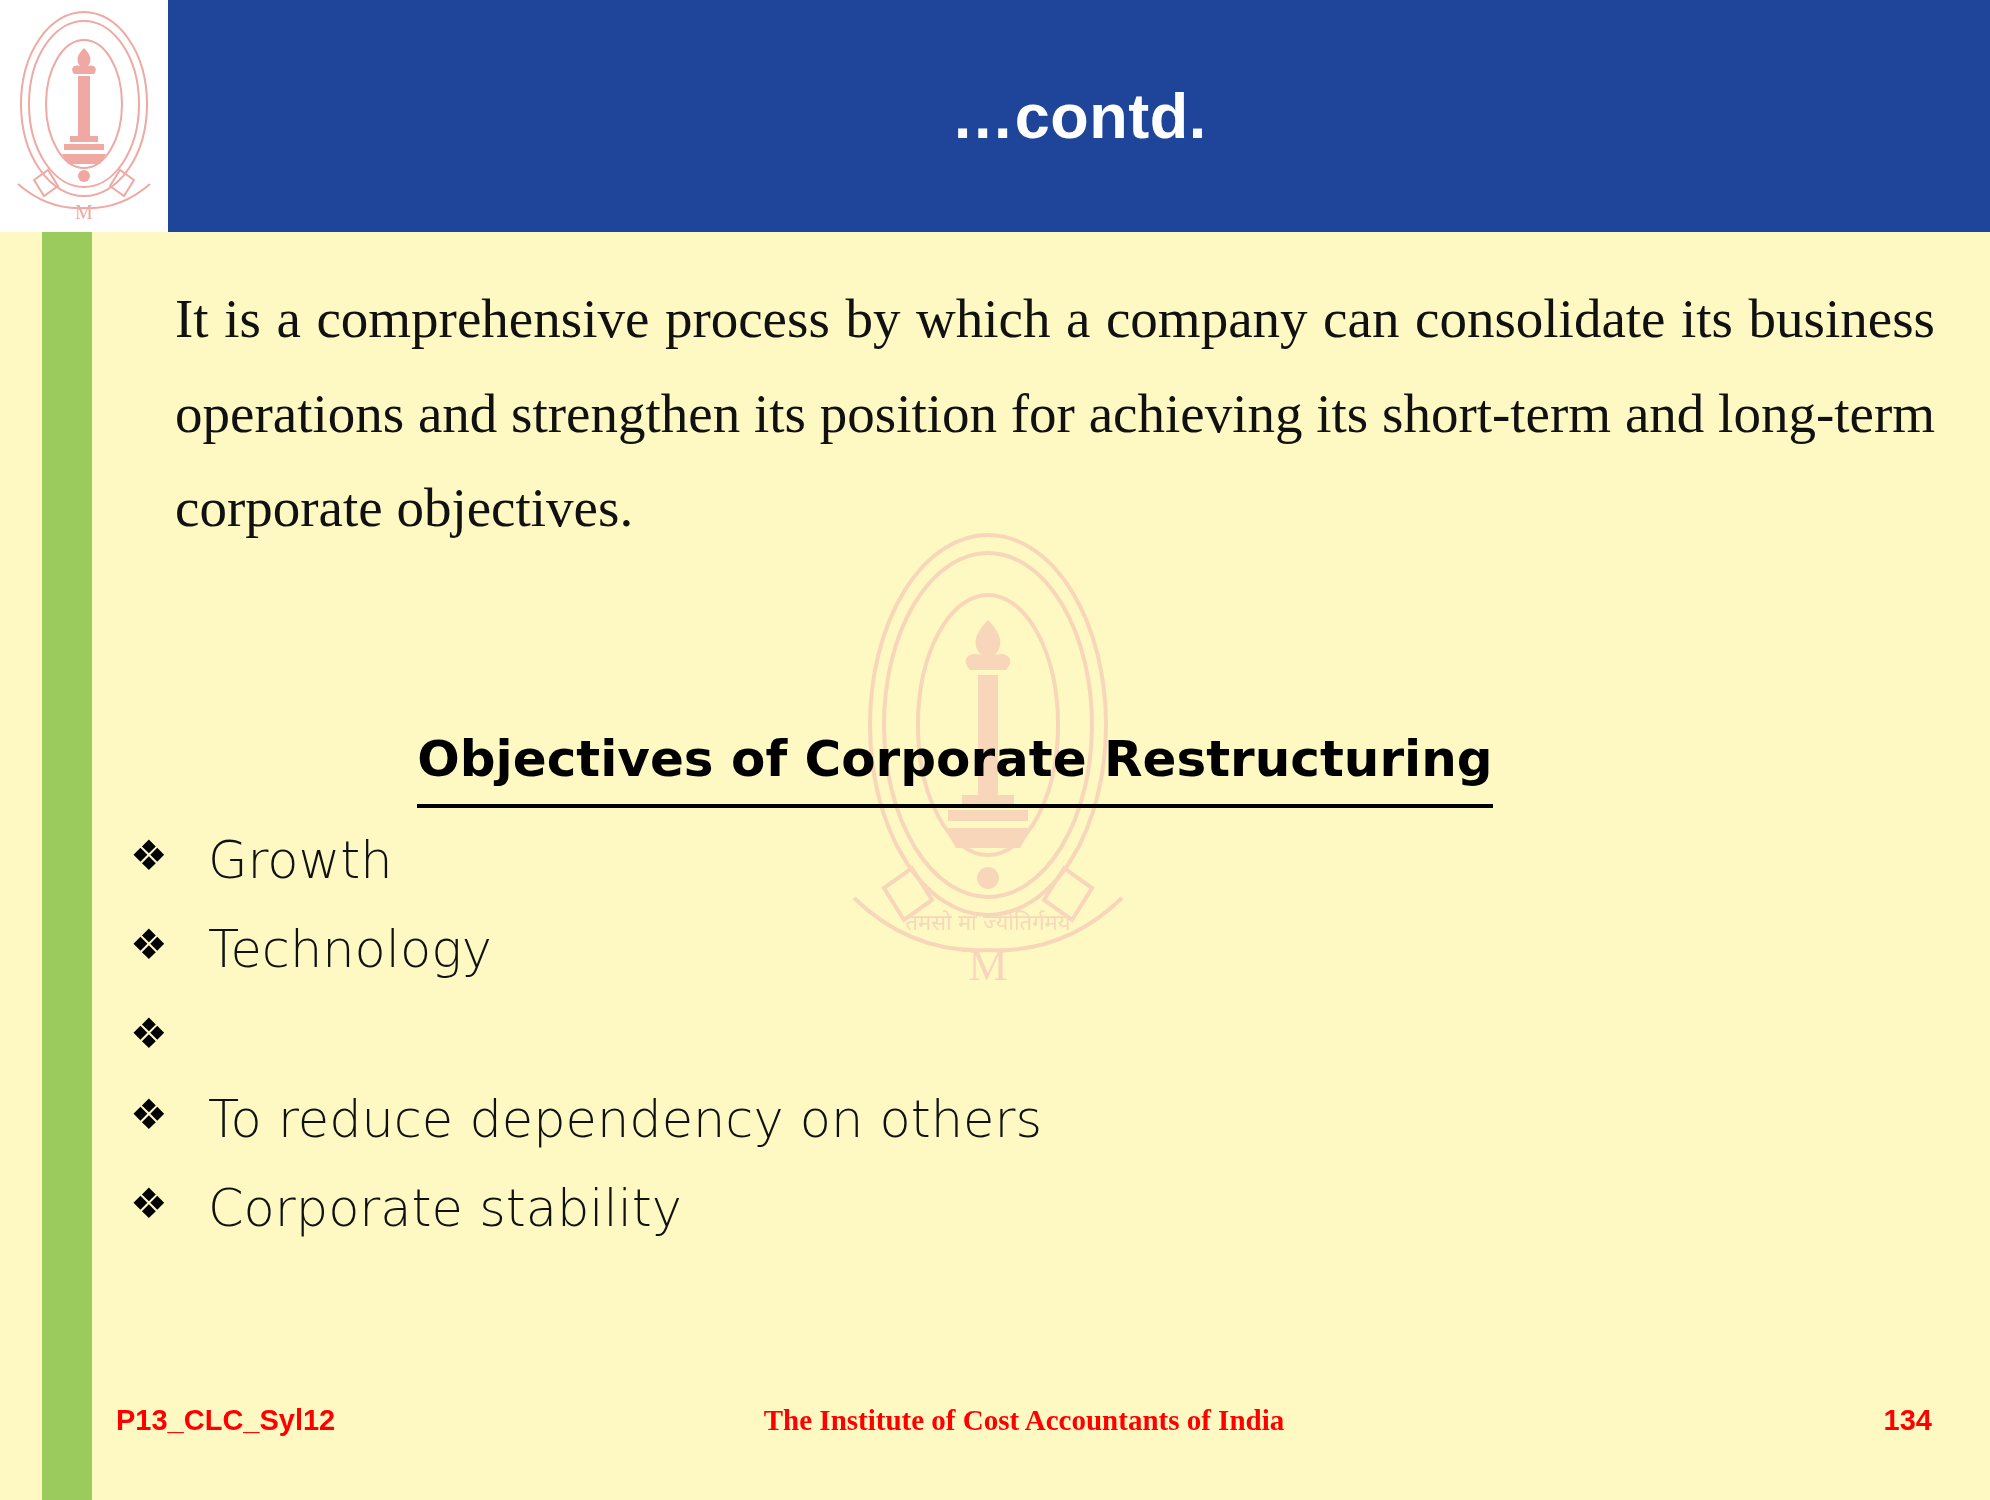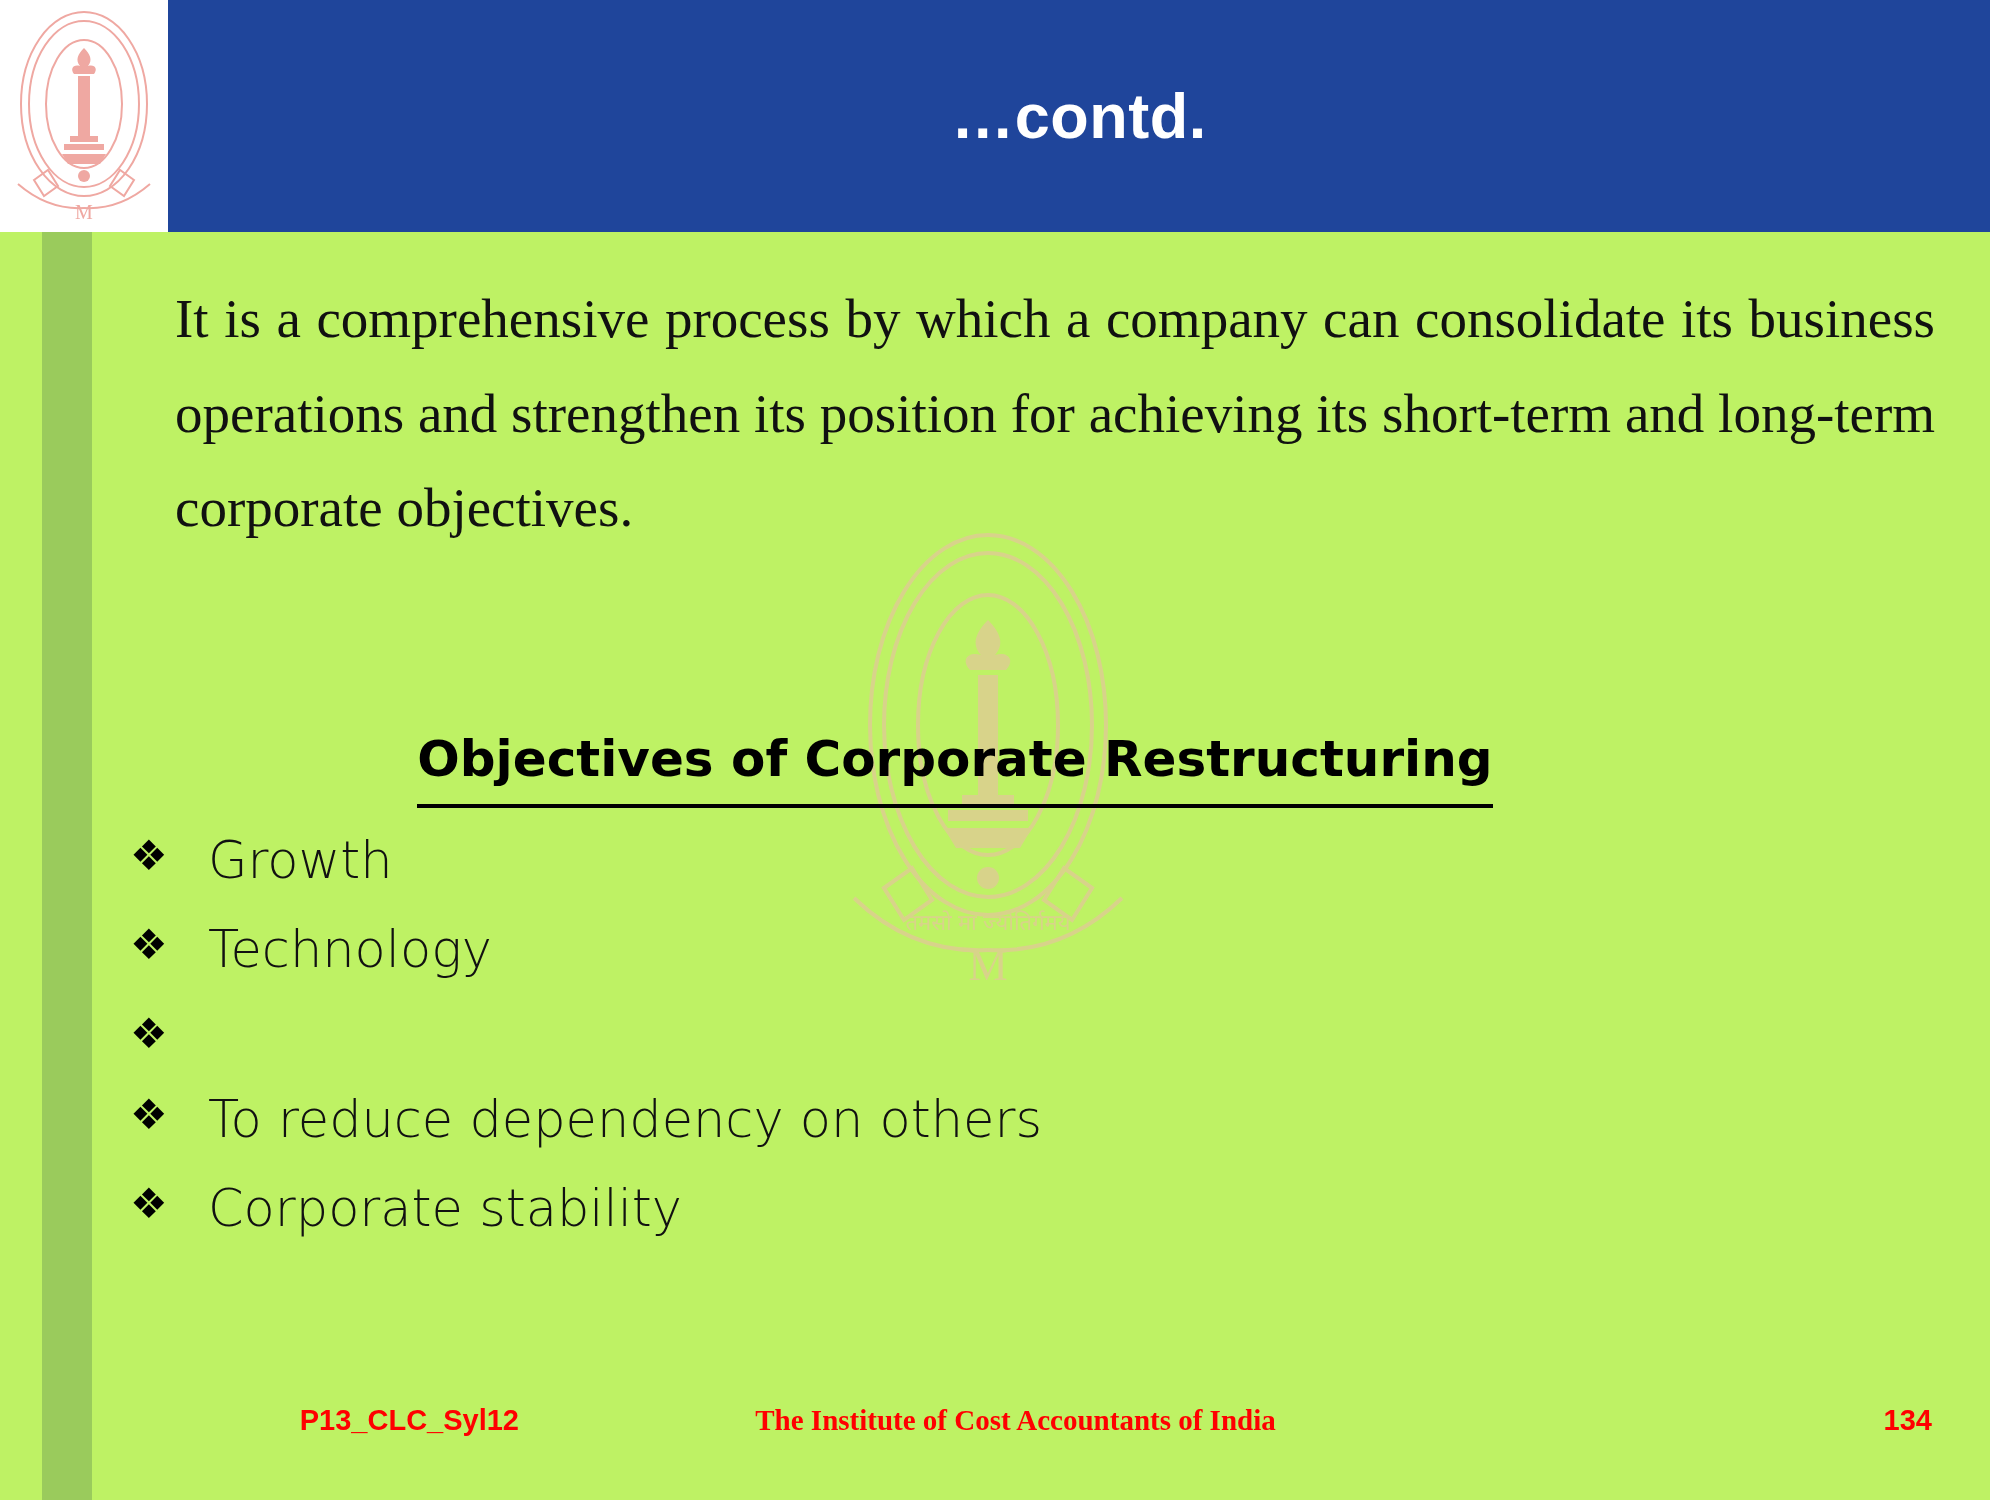--- a/index.html
+++ b/index.html
@@ -7,21 +7,21 @@
     padding: 0;
     background: #ffffff;
   }
   body {
     font-family: "Liberation Sans", sans-serif;
   }
   .slide {
     position: relative;
     width: 1990px;
     height: 1500px;
-    background: #bef264;
+    background: #fef9c3;
     overflow: hidden;
   }
   
   .header-band {
     position: absolute;
     left: 168px;
     top: 0;
     width: 1822px;
     height: 232px;
     background: #1F459B;
@@ -138,21 +138,21 @@
     left: 92px;
     top: 1390px;
     width: 1860px;
     height: 60px;
     display: flex;
     align-items: center;
     color: #FF0000;
     font-weight: bold;
     font-size: 29px;
   }
-  .footer-left { width: 420px; text-align: right; padding-left: 7px; }
+  .footer-left { width: 420px; text-align: left; padding-left: 24px; }
   .footer-center { flex: 1; text-align: center; font-family: Liberation Serif, serif; }
   .footer-right { width: 420px; text-align: right; padding-right: 20px; }
 </style>
 </head>
 <body>
 
 <div class="slide">
 
   <div class="header-band">
     <div class="header-title">…contd.</div>

